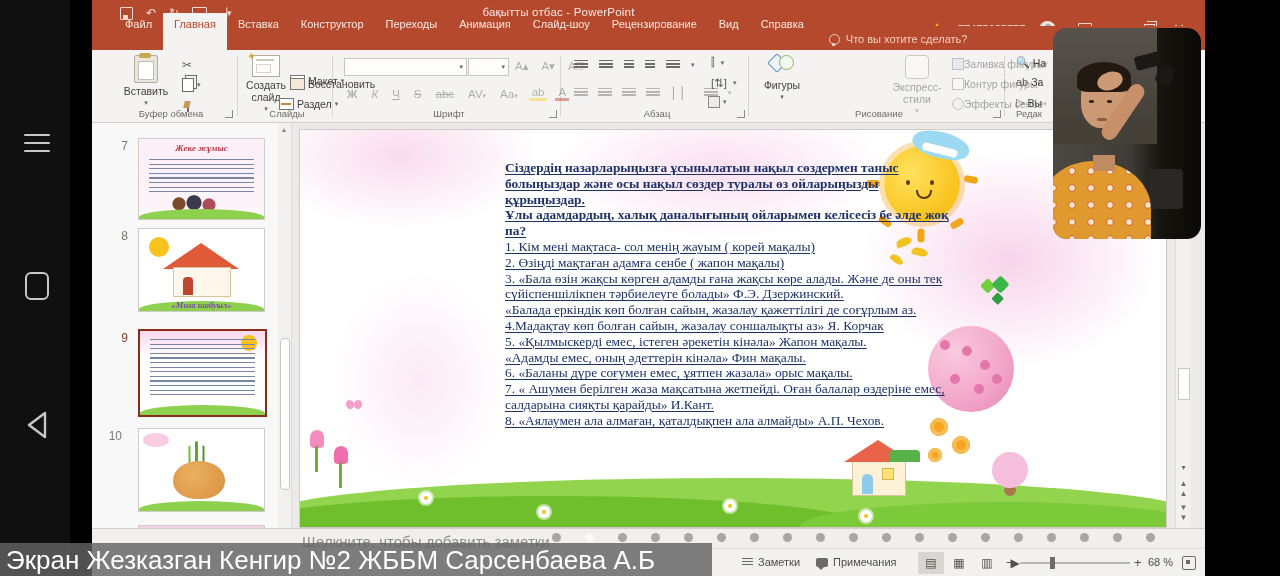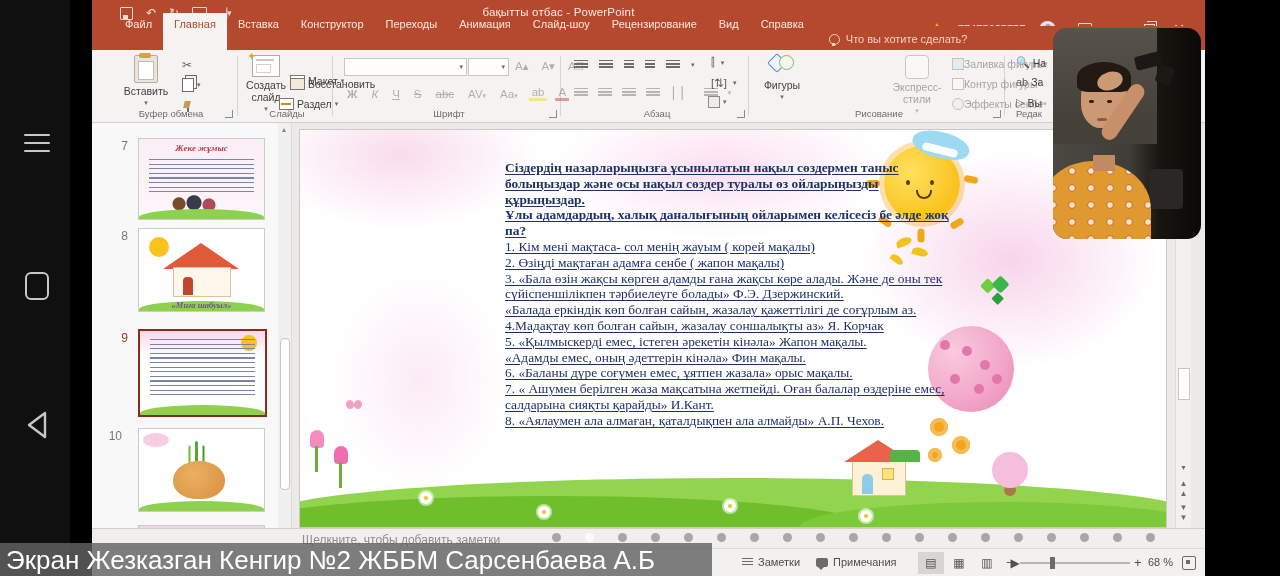--- a/index.html
+++ b/index.html
@@ -140,21 +140,21 @@
   .sl-line{text-decoration:underline;text-underline-offset:2px;text-decoration-thickness:1px;}
   .sl-line.b{font-weight:bold;}
 
   
   #main-sb{left:1083px;top:0px;width:15px;height:405px;background:#f2f1f0;border-left:1px solid #dedbd8;}
   #main-sb .thumbbar{position:absolute;left:2px;top:245px;width:10px;height:30px;background:#fff;border:1px solid #c9c6c2;}
   .chev{position:absolute;left:2px;width:11px;text-align:center;color:#6e6a65;font-size:8px;line-height:10px;}
 
   
   #notes-bar{left:0;top:528px;width:1113px;height:20px;background:#f1efee;border-top:1px solid #d2cfcb;}
-  #notes-ph{position:absolute;left:210px;top:4px;font-size:12px;color:#8f8b86;}
+  #notes-ph{position:absolute;left:210px;top:4px;font-size:15px;color:#8f8b86;}
   #dots{position:absolute;left:460px;top:1px;height:14px;display:flex;gap:24px;align-items:center;}
   .dot{width:9px;height:9px;border-radius:50%;background:#a9a6a3;display:inline-block;}
   .dot.on{background:#fafafa;}
 
   
   #statusbar{left:0;top:548px;width:1113px;height:28px;background:#f2f1f0;border-top:1px solid #dedbd8;}
   .sb-item{position:absolute;top:7px;font-size:11px;color:#504c48;display:flex;align-items:center;gap:5px;}
   .i-notes{width:11px;height:9px;background:repeating-linear-gradient(to bottom,#6e6a64 0 1.3px,transparent 1.3px 3px);}
   .i-comment{width:12px;height:9px;background:#6e6a64;border-radius:2px;position:relative;}
   .i-comment:after{content:"";position:absolute;left:2px;top:9px;border-left:3px solid transparent;border-right:3px solid transparent;border-top:3px solid #6e6a64;}

